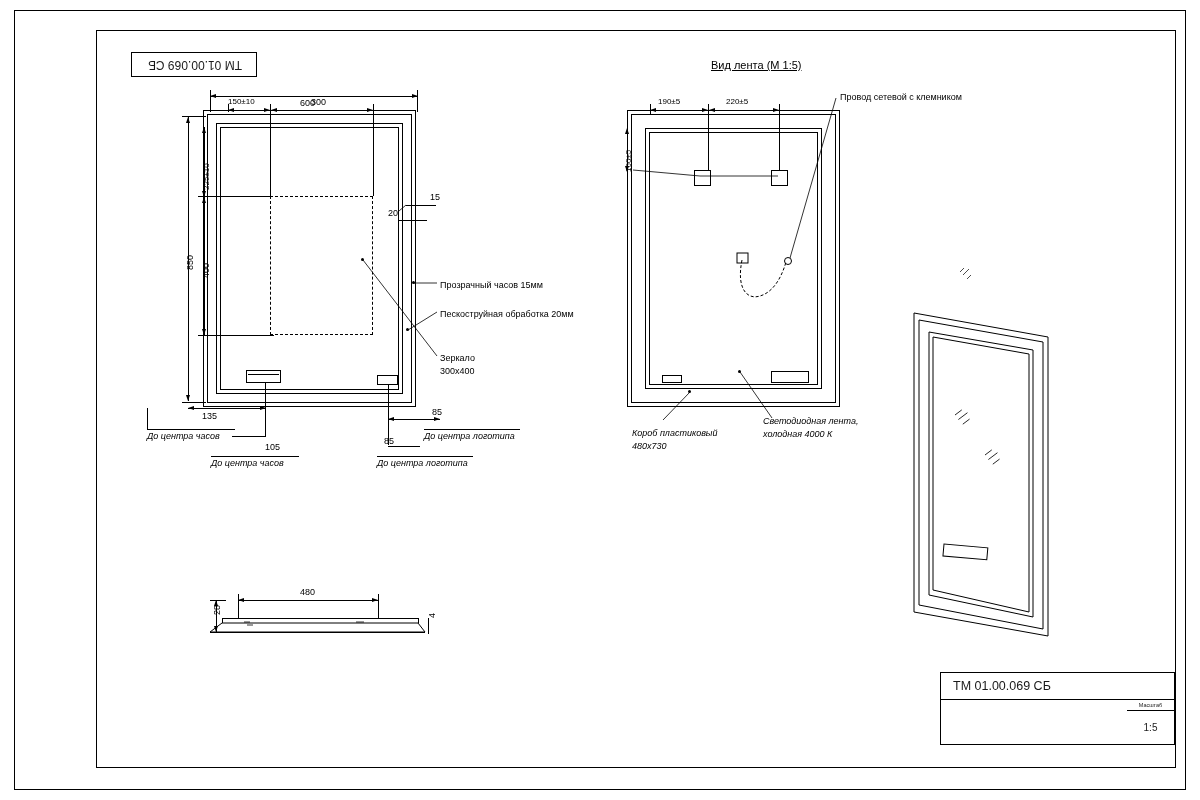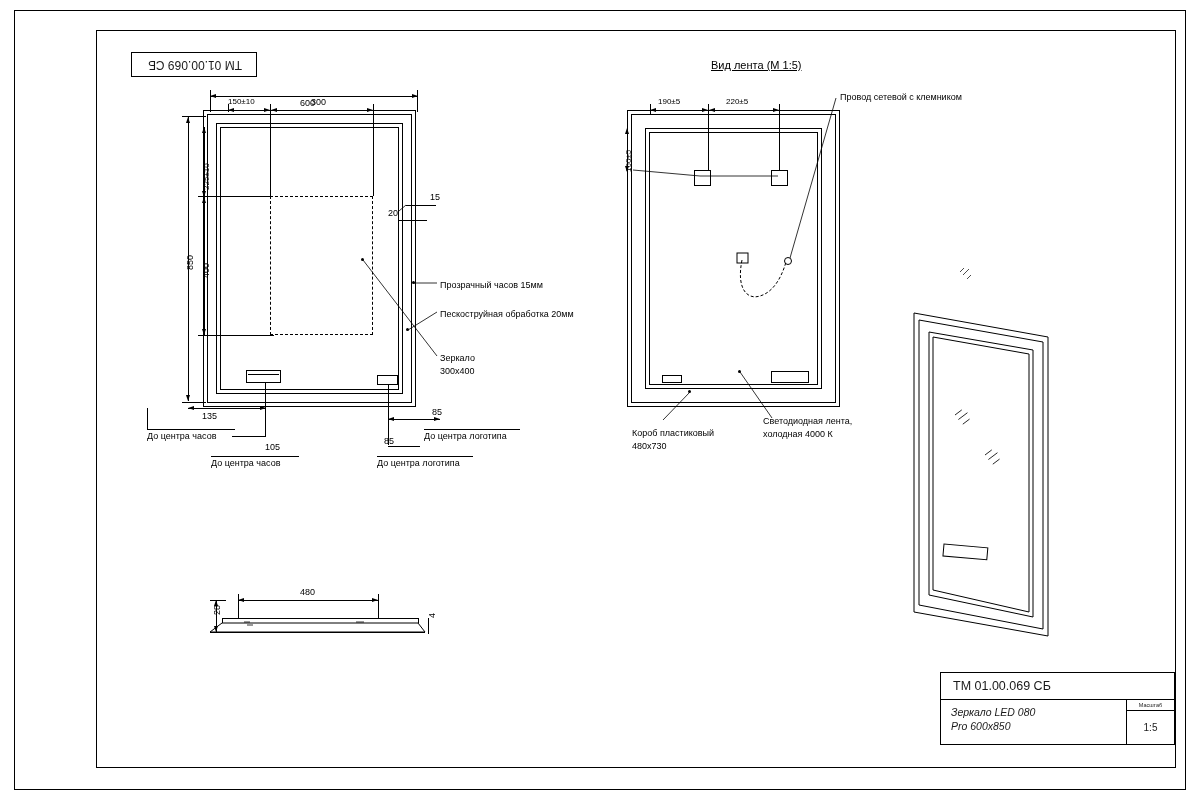--- a/index.html
+++ b/index.html
@@ -53,20 +53,21 @@
     box-sizing: border-box;
   }
   .txt {
     position: absolute;
     font-size: 9px;
     line-height: 11px;
     white-space: pre;
     color: #000;
   }
   .txt-it {
+    font-style: italic;
   }
   .txt-sm { font-size: 8px; }
   .txt-md { font-size: 11px; }
   .rot90 {
     transform-origin: 0 0;
     transform: rotate(-90deg);
   }
   .underline { text-decoration: underline; }
 
   
@@ -362,21 +363,17 @@
   <div class="arr-u" style="left:213.5px; top:600px;"></div>
   <div class="arr-d" style="left:213.5px; top:626px;"></div>
   <div class="txt rot90" style="left:212px; top:615px;">28</div>
   <div class="ln hl" style="left:210px; top:600px; width:16px;"></div>
 
   <div class="ln vl" style="left:428px; top:618px; height:16px;"></div>
   <div class="txt rot90" style="left:427px; top:618px;">4</div>
 
   <div id="title-block">
     <div class="tb-top">ТМ 01.00.069 СБ</div>
-    <div class="tb-name">
-      <div>Зеркало LED 080</div>
-      <div>Pro 600x850</div>
-    </div>
     <div class="tb-scale-lbl">Масштаб</div>
     <div class="tb-scale-val">1:5</div>
   </div>
 
 </div>
 
 </body></html>

